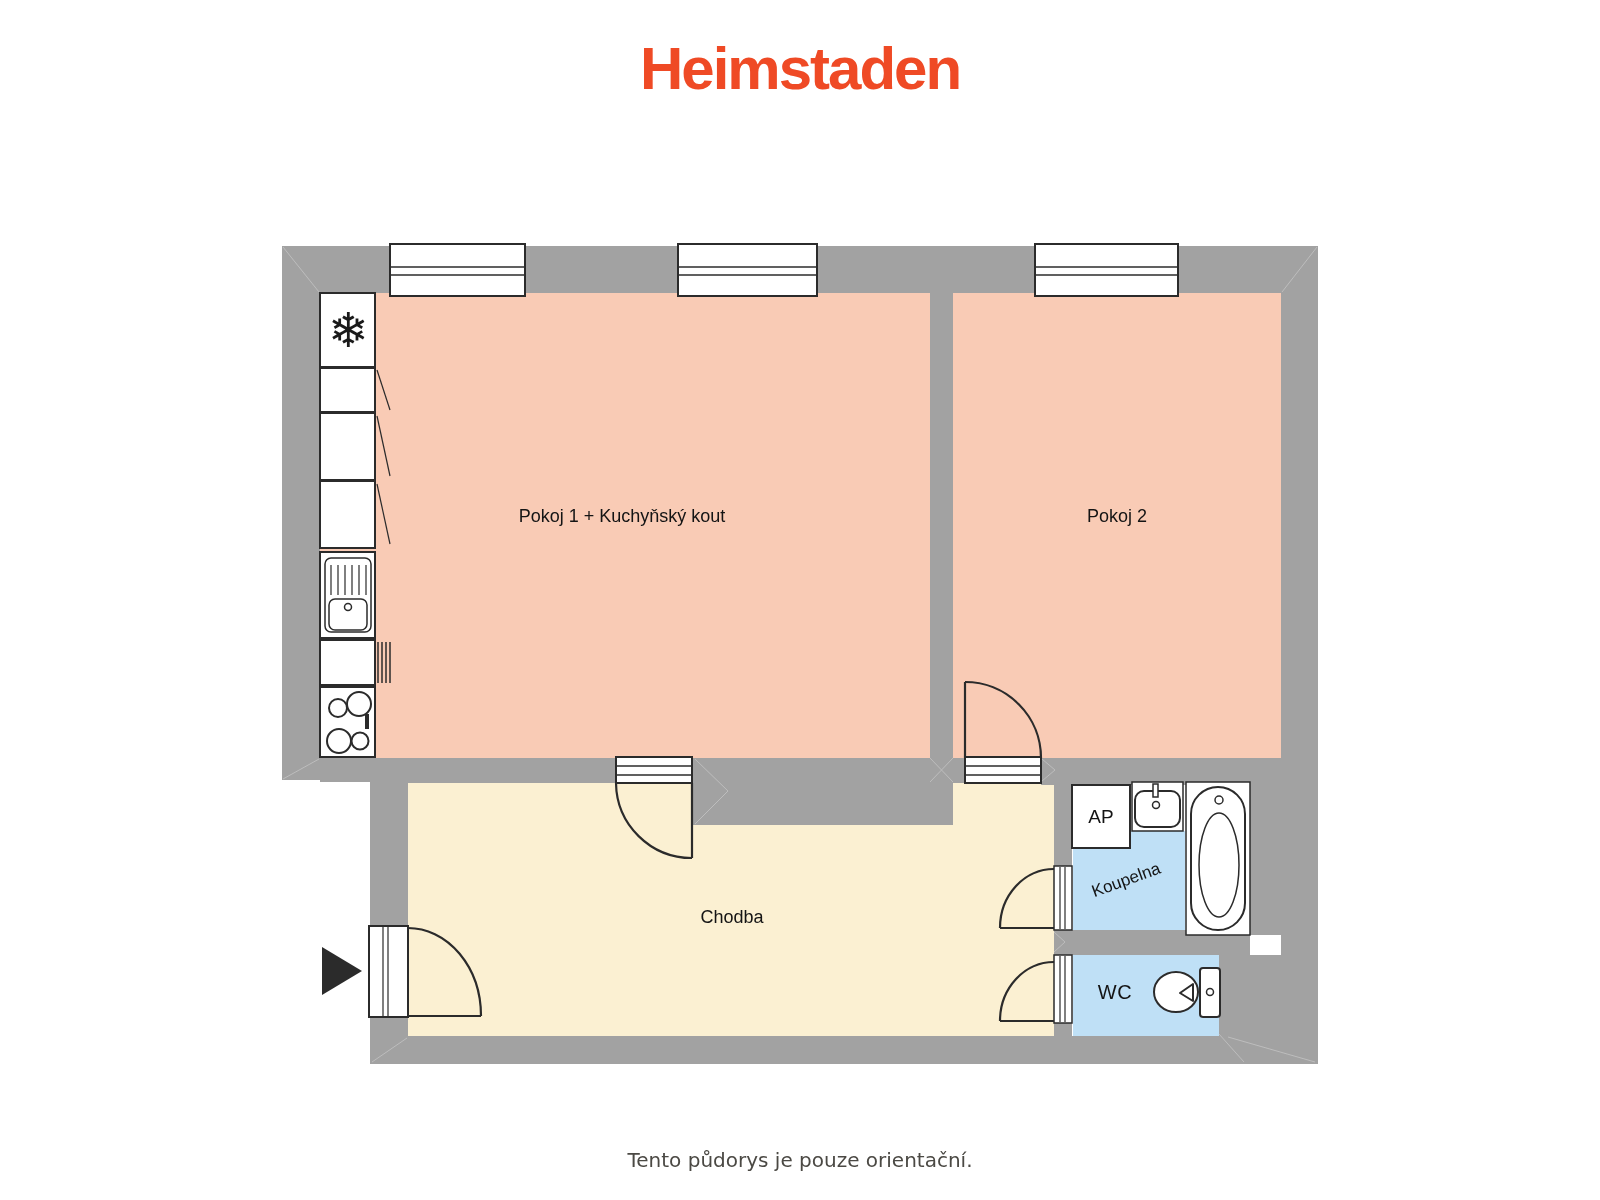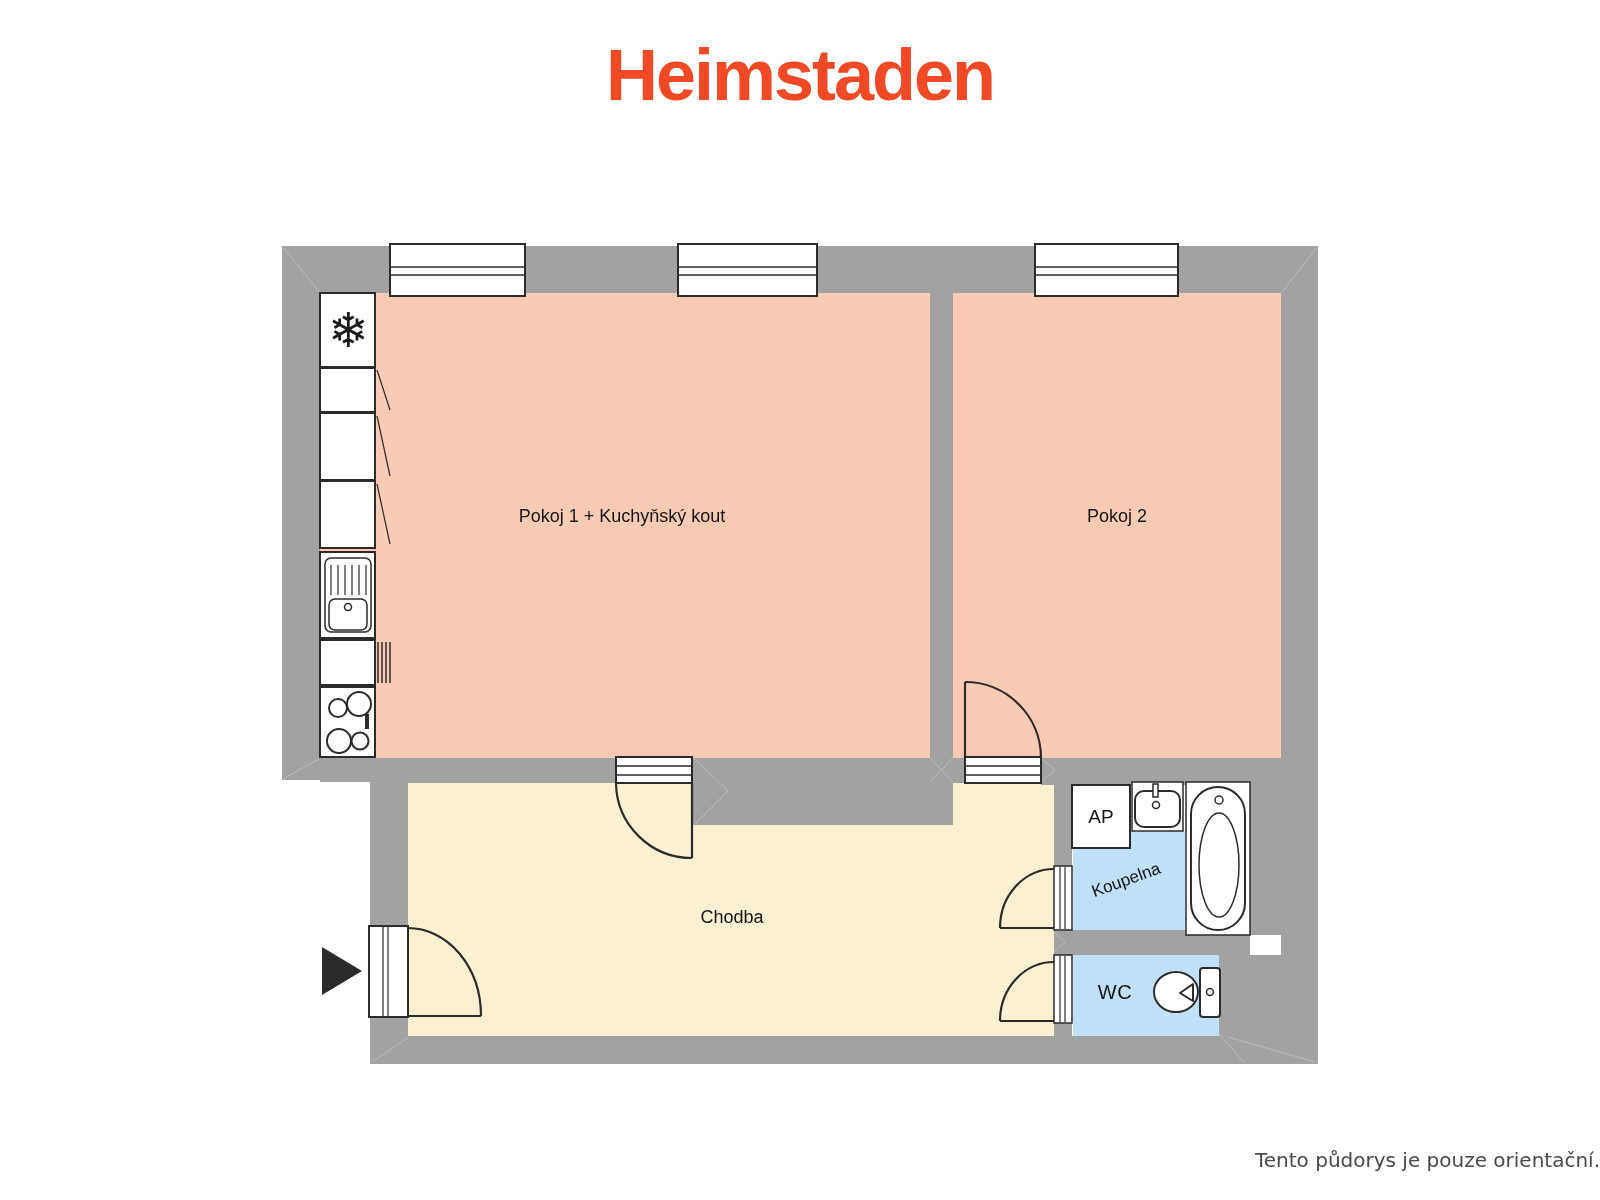--- a/index.html
+++ b/index.html
@@ -7,25 +7,25 @@
     --c-white:#FFFFFF; --c-line:#2B2B2B; --c-joint:#BDBDBD; --c-brand:#EF4A25;
     --c-caption:#4B4944; --c-text:#141414;
   }
   html,body{margin:0;padding:0;}
   body{
     width:1600px;height:1200px;position:relative;background:#fff;overflow:hidden;
     font-family:"Liberation Sans",sans-serif;
   }
   .logo{
     position:absolute;top:34px;left:0;width:100%;text-align:center;
-    font-family:"Liberation Sans",sans-serif;font-weight:700;font-size:72px;
+    font-family:"Liberation Sans",sans-serif;font-weight:700;font-size:60px;
     letter-spacing:-2px;color:var(--c-brand);
   }
   .caption{
-    position:absolute;top:1148px;left:0;width:100%;text-align:right;
+    position:absolute;top:1148px;left:0;width:100%;text-align:center;
     font-family:"DejaVu Sans",sans-serif;font-size:20px;color:var(--c-caption);
   }
   svg.plan{position:absolute;left:0;top:0;}
   .floor-pink{fill:var(--c-pink);}
   .floor-cream{fill:var(--c-cream);}
   .floor-blue{fill:var(--c-blue);}
   .wall{fill:var(--c-wall);}
   .joint{stroke:var(--c-joint);stroke-width:1;fill:none;}
   .fx{fill:var(--c-white);stroke:var(--c-line);stroke-width:2;}
   .fx-thin{fill:var(--c-white);stroke:var(--c-line);stroke-width:1.5;}

